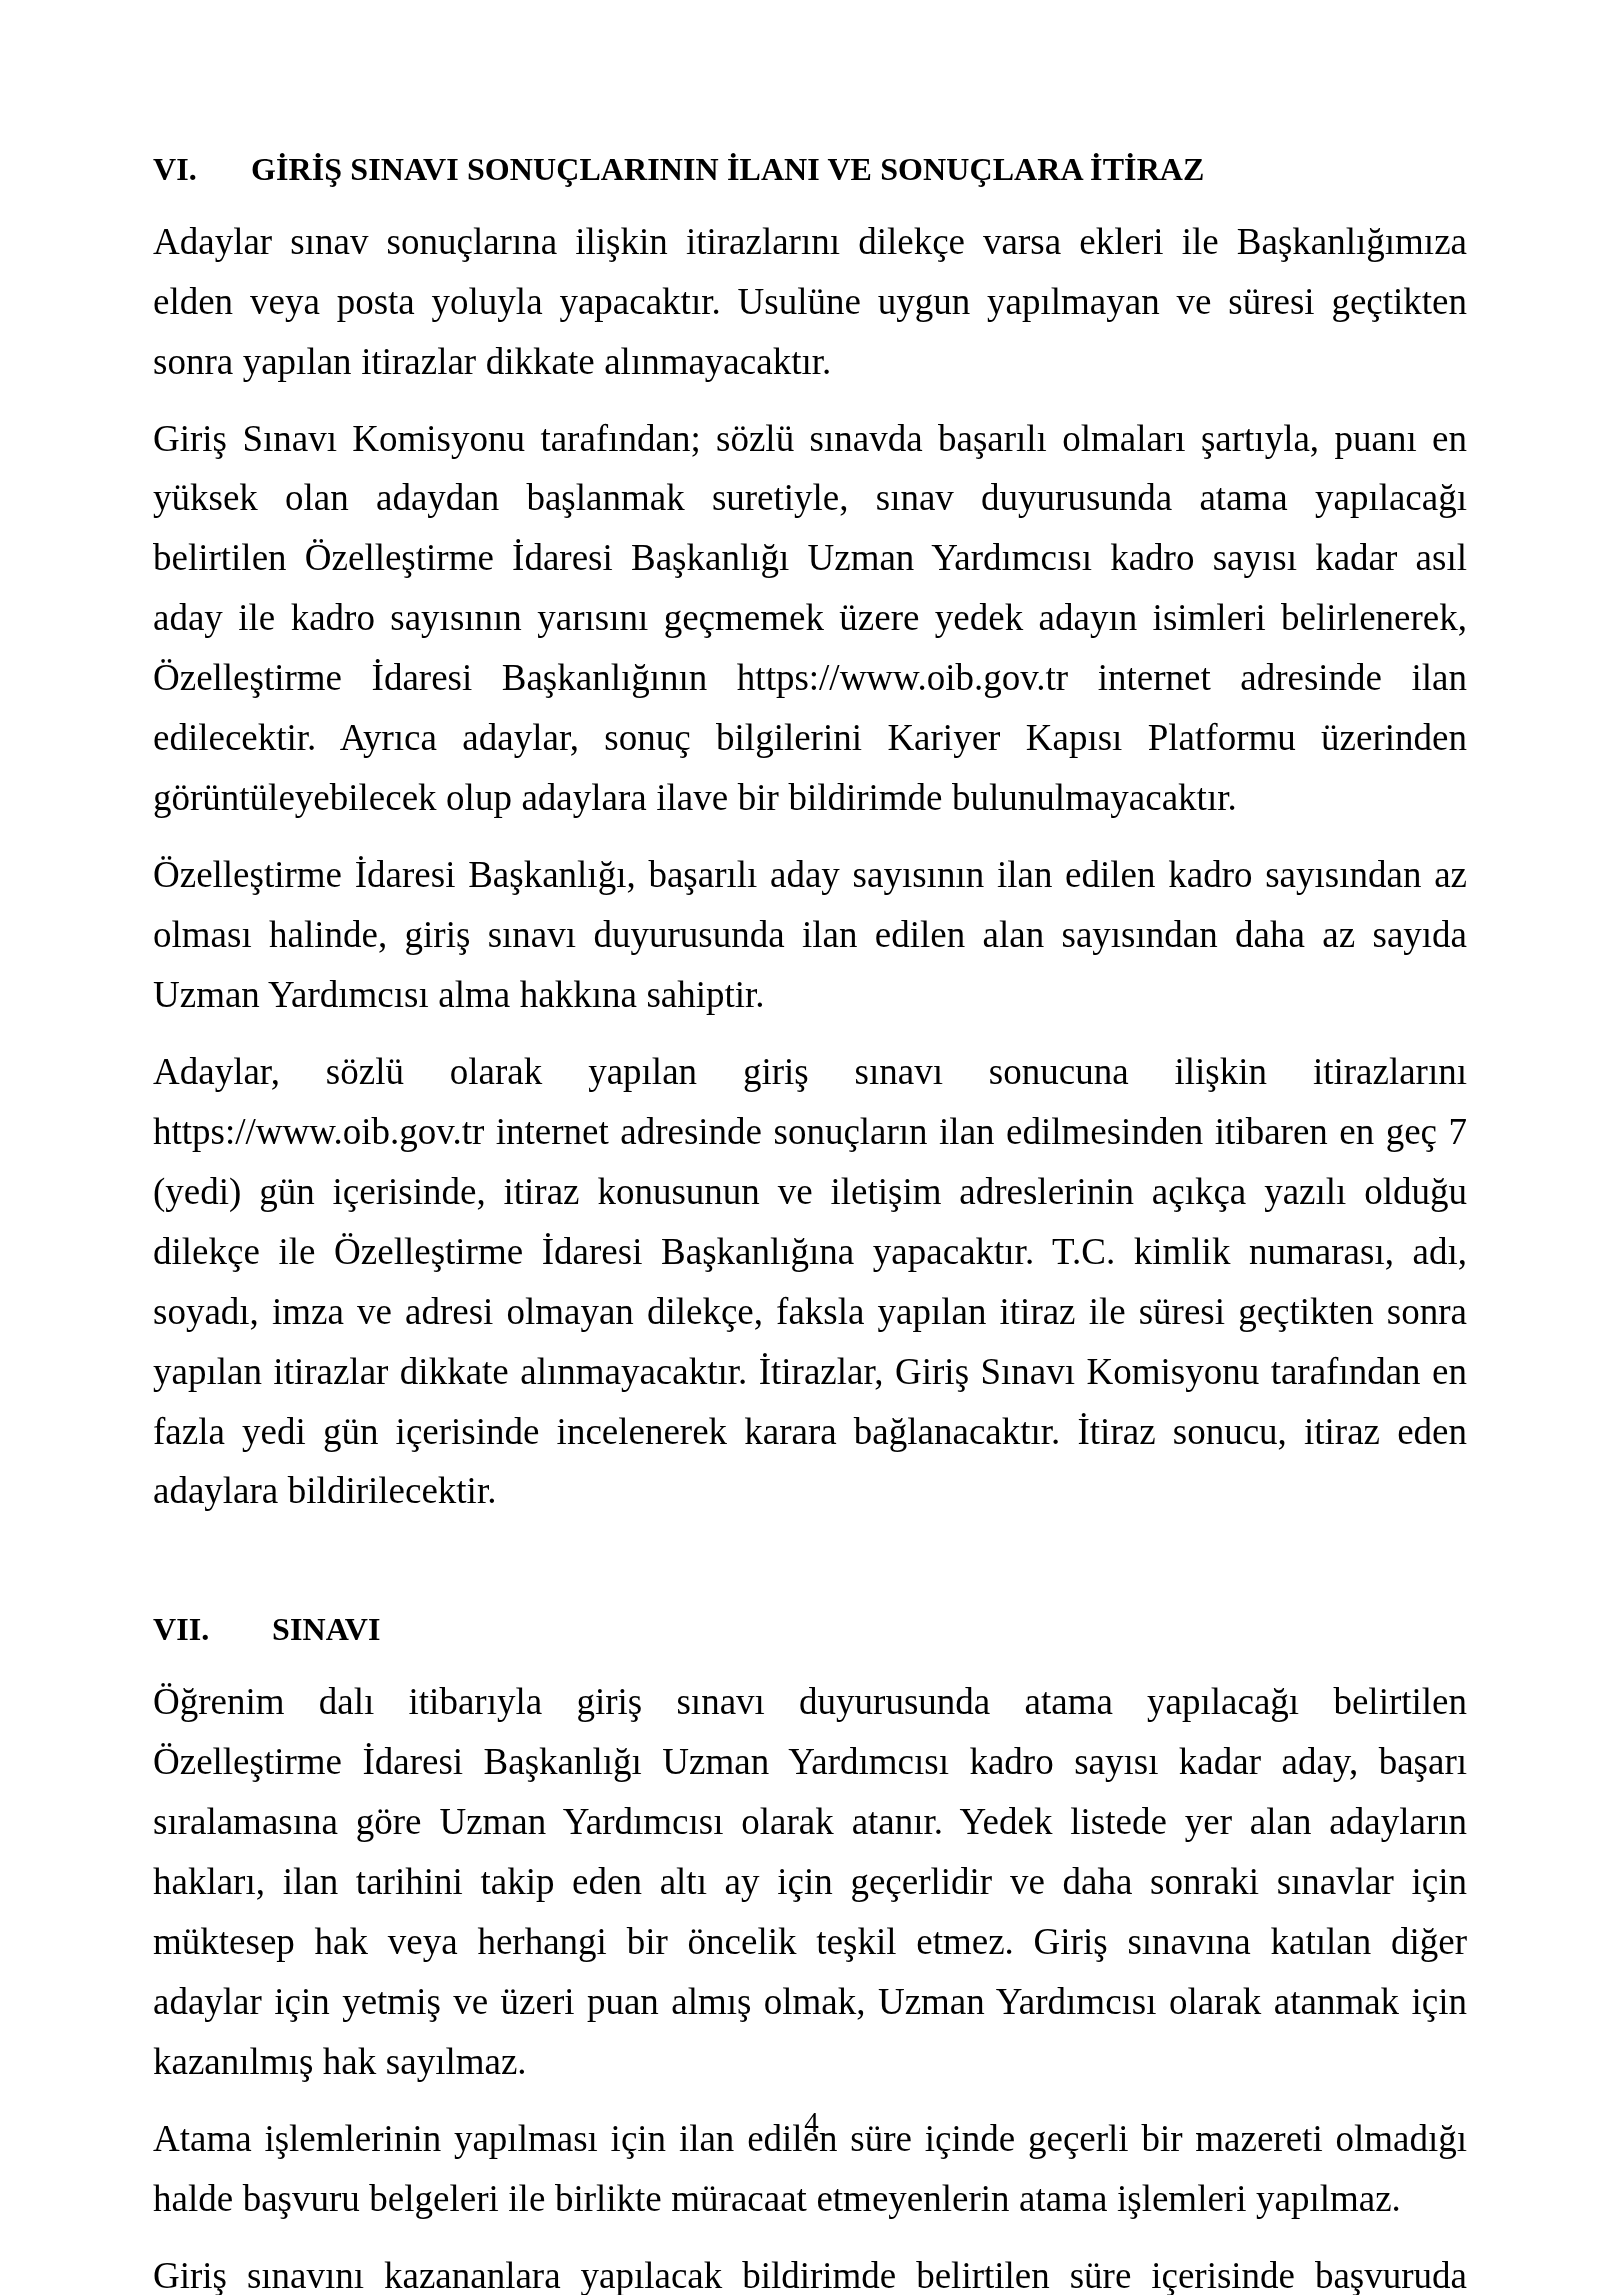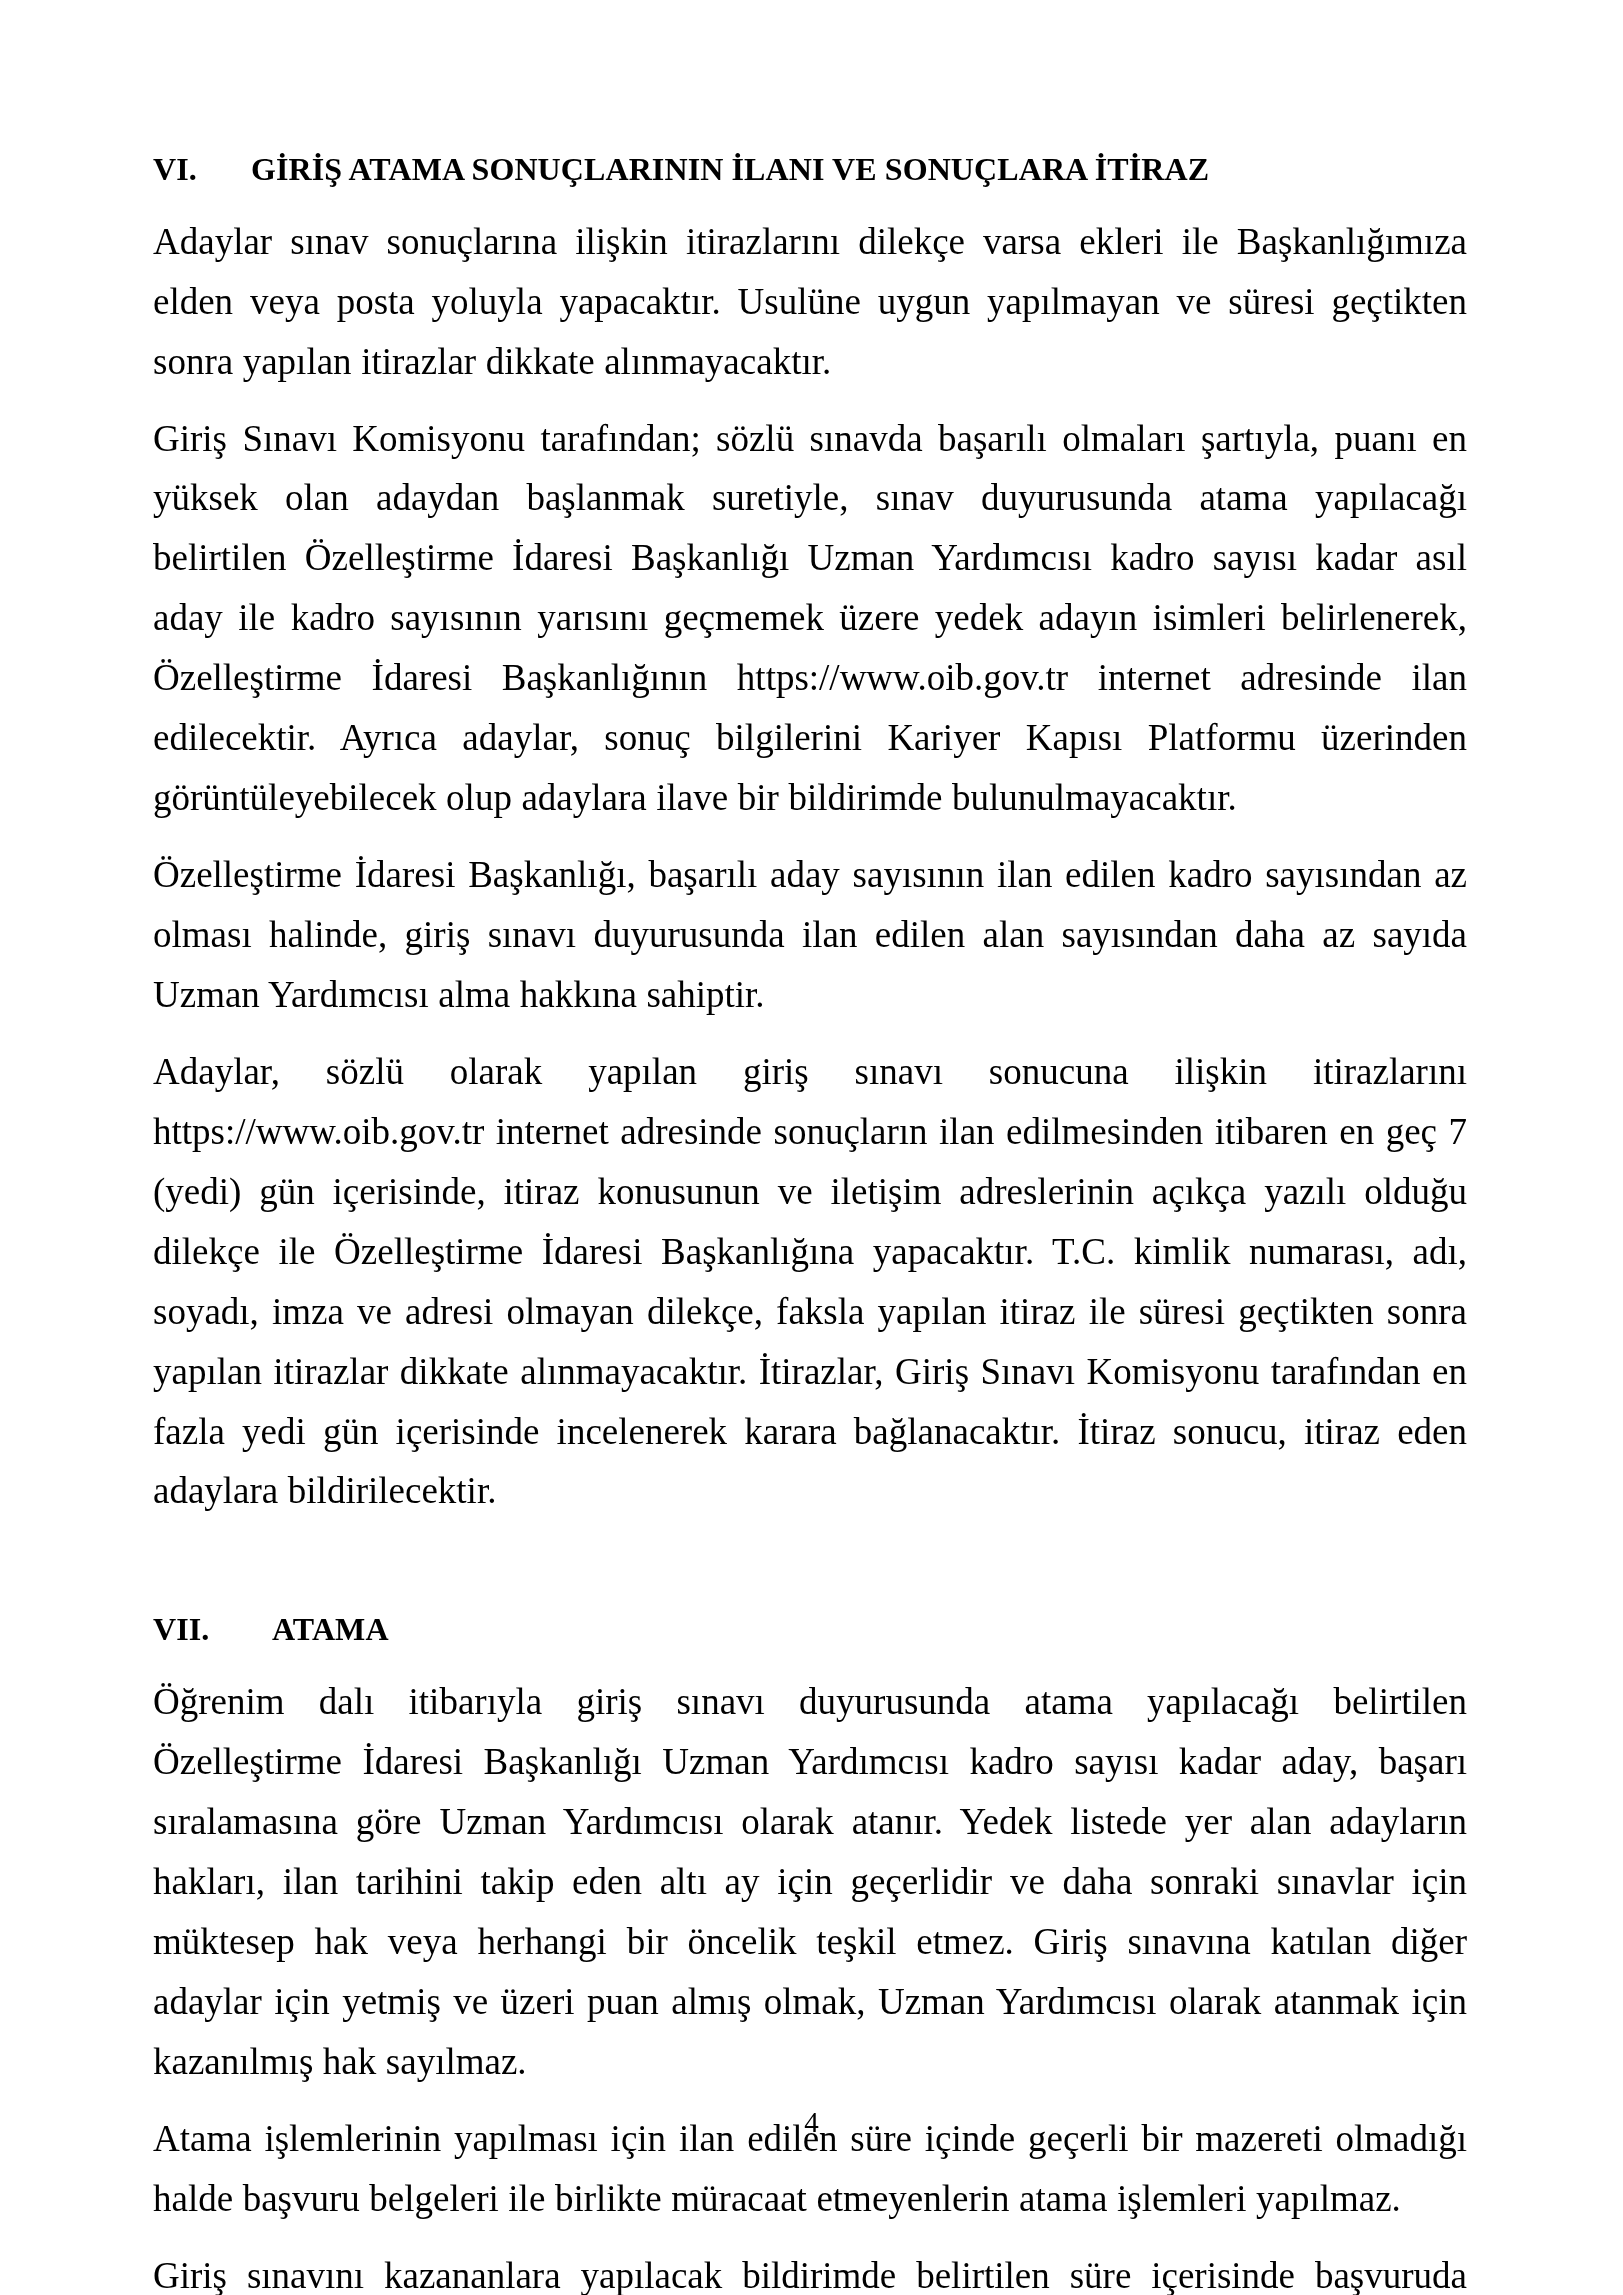--- a/index.html
+++ b/index.html
@@ -73,33 +73,33 @@
   }
 </style>
 </head>
 <body>
 
 <div class="page">
   <div class="content">
 
     <h2 class="heading">
       <span class="num">VI.</span>
-      <span class="htext">GİRİŞ ATAMA SONUÇLARININ İLANI VE SONUÇLARA İTİRAZ</span>
+      <span class="htext">GİRİŞ SINAVI SONUÇLARININ İLANI VE SONUÇLARA İTİRAZ</span>
     </h2>
 
     <p class="para">Adaylar sınav sonuçlarına ilişkin itirazlarını dilekçe varsa ekleri ile Başkanlığımıza elden veya posta yoluyla yapacaktır. Usulüne uygun yapılmayan ve süresi geçtikten sonra yapılan itirazlar dikkate alınmayacaktır.</p>
     <p class="para">Giriş Sınavı Komisyonu tarafından;  sözlü sınavda başarılı olmaları şartıyla, puanı en yüksek olan adaydan başlanmak suretiyle, sınav duyurusunda atama yapılacağı belirtilen Özelleştirme İdaresi Başkanlığı Uzman Yardımcısı kadro sayısı kadar asıl aday ile kadro sayısının yarısını geçmemek üzere yedek adayın isimleri belirlenerek, Özelleştirme İdaresi Başkanlığının https://www.oib.gov.tr internet adresinde ilan edilecektir. Ayrıca adaylar, sonuç bilgilerini Kariyer Kapısı Platformu üzerinden görüntüleyebilecek olup adaylara ilave bir bildirimde bulunulmayacaktır.</p>
     <p class="para">Özelleştirme İdaresi Başkanlığı, başarılı aday sayısının ilan edilen kadro sayısından az olması halinde, giriş sınavı duyurusunda ilan edilen alan sayısından daha az sayıda Uzman Yardımcısı alma hakkına sahiptir.</p>
     <p class="para">Adaylar, sözlü olarak yapılan giriş sınavı sonucuna ilişkin itirazlarını https://www.oib.gov.tr internet adresinde sonuçların ilan edilmesinden itibaren en geç 7 (yedi) gün içerisinde, itiraz konusunun ve iletişim adreslerinin açıkça yazılı olduğu dilekçe ile Özelleştirme İdaresi Başkanlığına yapacaktır. T.C. kimlik numarası, adı, soyadı, imza ve adresi olmayan dilekçe, faksla yapılan itiraz ile süresi geçtikten sonra yapılan itirazlar dikkate alınmayacaktır. İtirazlar, Giriş Sınavı Komisyonu tarafından en fazla yedi gün içerisinde incelenerek karara bağlanacaktır. İtiraz sonucu, itiraz eden adaylara bildirilecektir.</p>
 
     <div class="gap-between-sections"></div>
 
     <h2 class="heading second">
       <span class="num">VII.</span>
-      <span class="htext">ATAMA</span>
+      <span class="htext">SINAVI</span>
     </h2>
 
     <p class="para">Öğrenim dalı itibarıyla giriş sınavı duyurusunda atama yapılacağı belirtilen Özelleştirme İdaresi Başkanlığı Uzman Yardımcısı kadro sayısı kadar aday, başarı sıralamasına göre Uzman Yardımcısı olarak atanır. Yedek listede yer alan adayların hakları, ilan tarihini takip eden altı ay için geçerlidir ve daha sonraki sınavlar için müktesep hak veya herhangi bir öncelik teşkil etmez. Giriş sınavına katılan diğer adaylar için yetmiş ve üzeri puan almış olmak, Uzman Yardımcısı olarak atanmak için kazanılmış hak sayılmaz.</p>
     <p class="para">Atama işlemlerinin yapılması için ilan edilen süre içinde geçerli bir mazereti olmadığı halde başvuru belgeleri ile birlikte müracaat etmeyenlerin atama işlemleri yapılmaz.</p>
     <p class="para">Giriş sınavını kazananlara yapılacak bildirimde belirtilen süre içerisinde başvuruda bulunmayanlar, atama işleminden sarfinazar edenler, atamaları iptal edilenler ile memurluğa alınma şartlarından herhangi birini taşımadığının anlaşılması üzerine ataması yapılmayanların yerlerine, yedek listeden atama yapılacaktır.</p>
 
   </div>
 
   <div class="page-number">4</div>
 </div>

